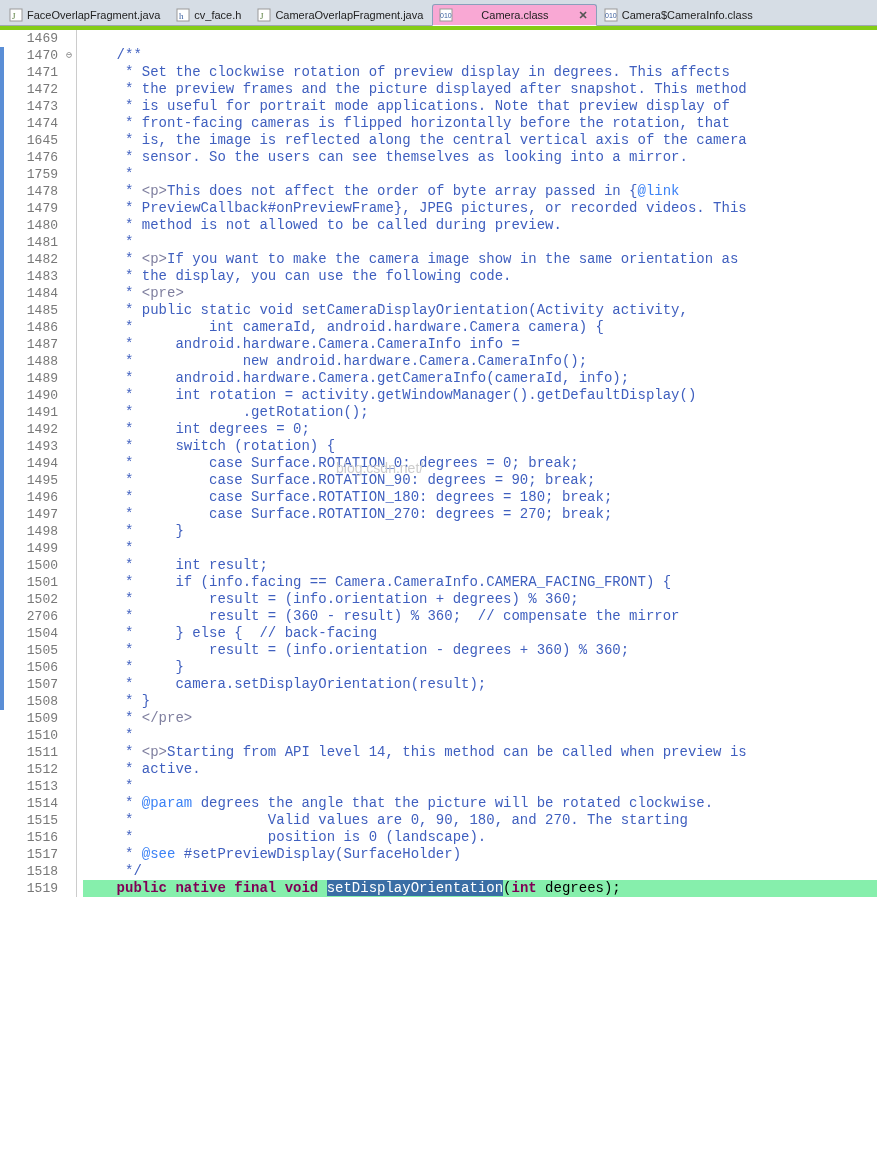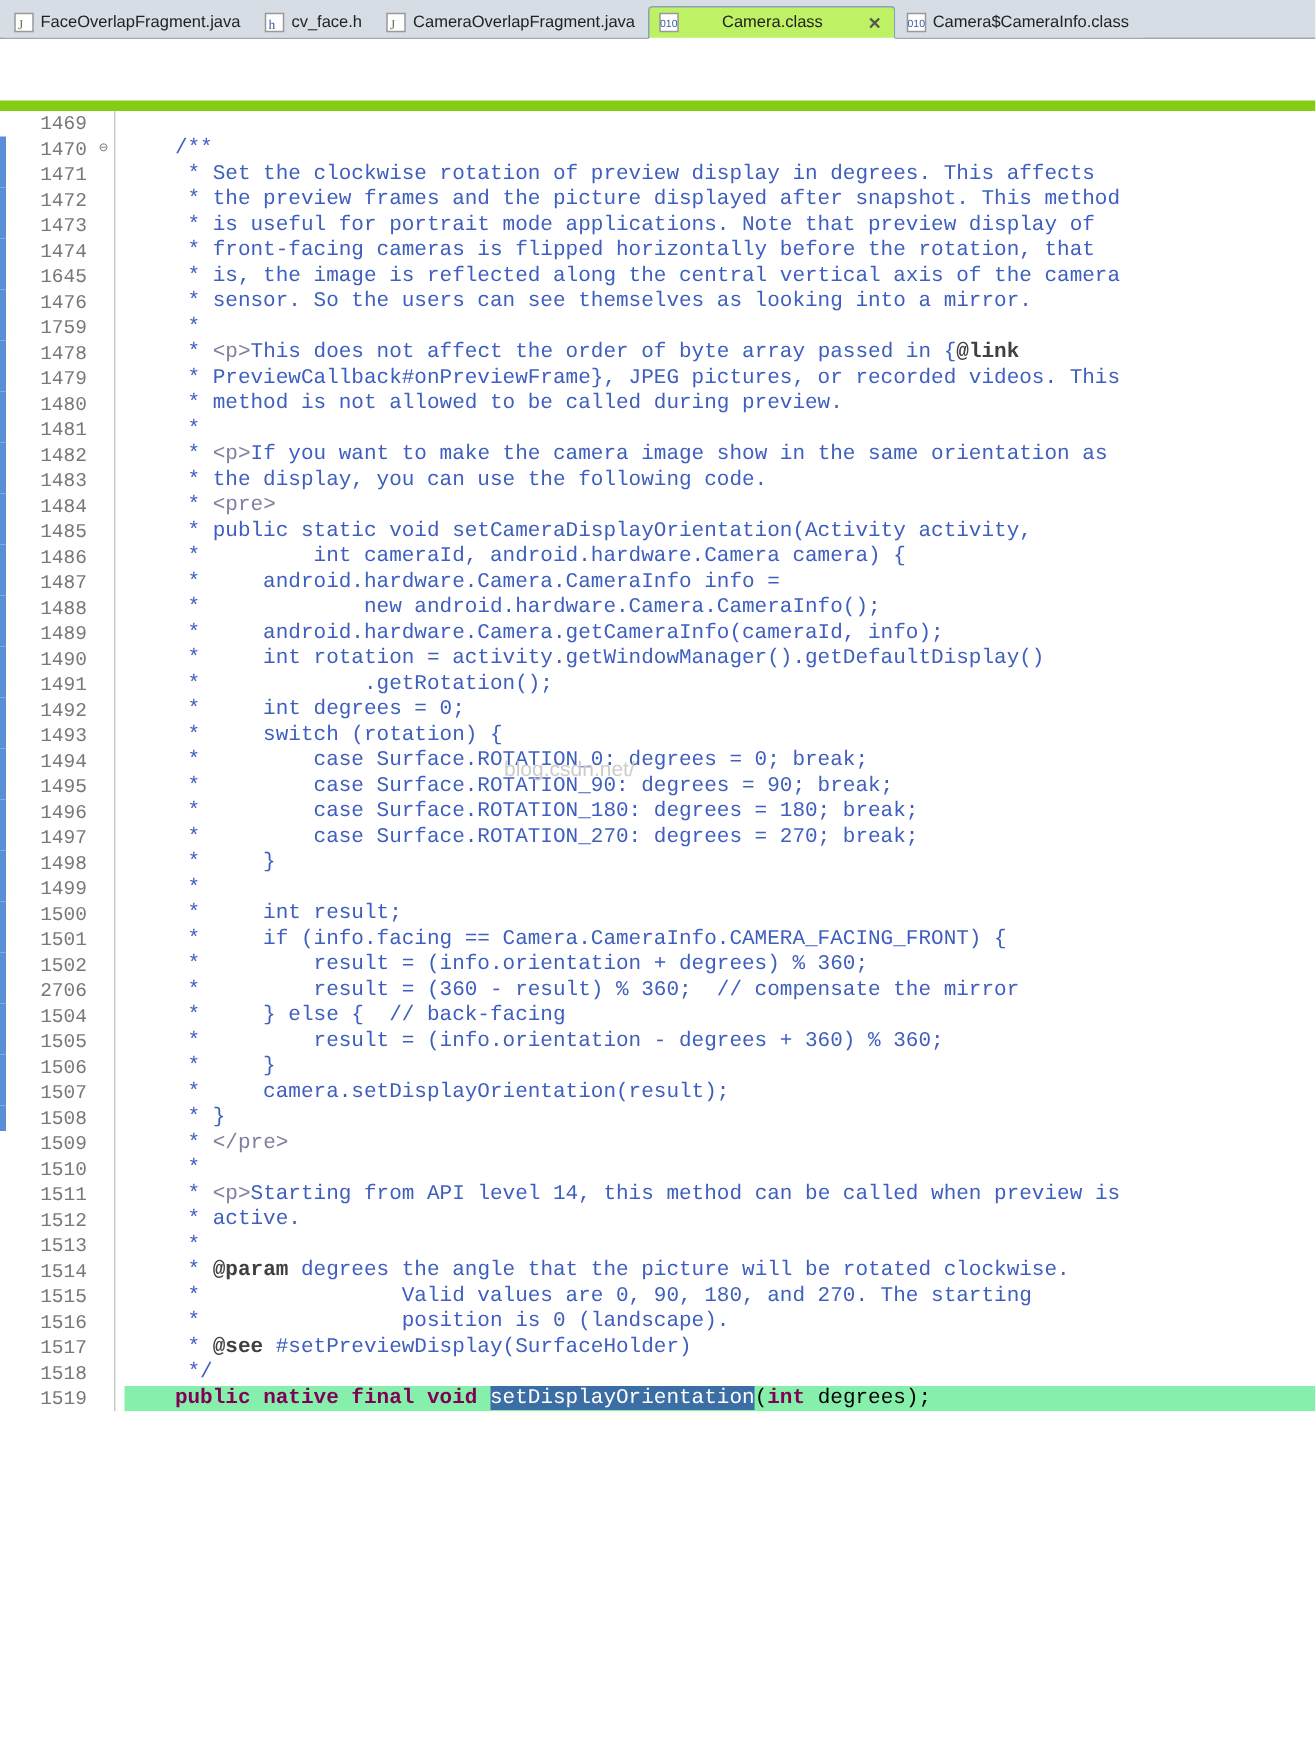--- a/index.html
+++ b/index.html
@@ -26,34 +26,33 @@
     font-size: 11px;
     font-family: Tahoma, sans-serif;
     color: #222;
     background: #d6dde5;
     border: 1px solid transparent;
     border-bottom: none;
     cursor: pointer;
     white-space: nowrap;
   }
   .tab.active {
-    background: #bef264;
+    background: #f9a8d4;
     border: 1px solid #8aa0bb;
     border-bottom: 1px solid #fafcfe;
     border-radius: 3px 3px 0 0;
     margin-bottom: -1px;
     gap: 28px;
   }
   .tab-ico { width: 14px; height: 14px; display:inline-flex; align-items:center; justify-content:center;}
   .tab-close { color:#555; font-weight:bold; margin-left:2px; }
   .editor {
     display: flex;
     background: #fff;
-    border-top: 7px solid #84cc16;
-    margin-top: 41px;
+    border-top: 4px solid #84cc16;
   }
   .gutter {
     background: #fff;
     text-align: right;
     user-select: none;
     border-right: 1px solid #ccc;
   }
   .gutter-row {
     display: flex;
     height: 17px;
@@ -75,21 +74,21 @@
     padding-left: 6px;
     white-space: pre;
     overflow: hidden;
   }
   .code-row {
     height: 17px;
     line-height: 17px;
   }
   .code-row.hl { background: #86efac; }
   .c-javadoc { color: #3f5fbf; }
-  .c-jdtag { color: #404040; font-weight: bold; }
+  .c-jdtag { color: #3b82f6; font-weight: normal; }
   .c-jdhtml { color: #7f7f9f; }
   .c-kw { color: #7f0055; font-weight: bold; }
   .c-plain { color: #000; }
   .sel { background: #3a6ea5; color: #fff; }
   .watermark {
     position: absolute;
     color: #ccc;
     font-family: Tahoma, sans-serif;
     font-size: 14px;
     pointer-events:none;

